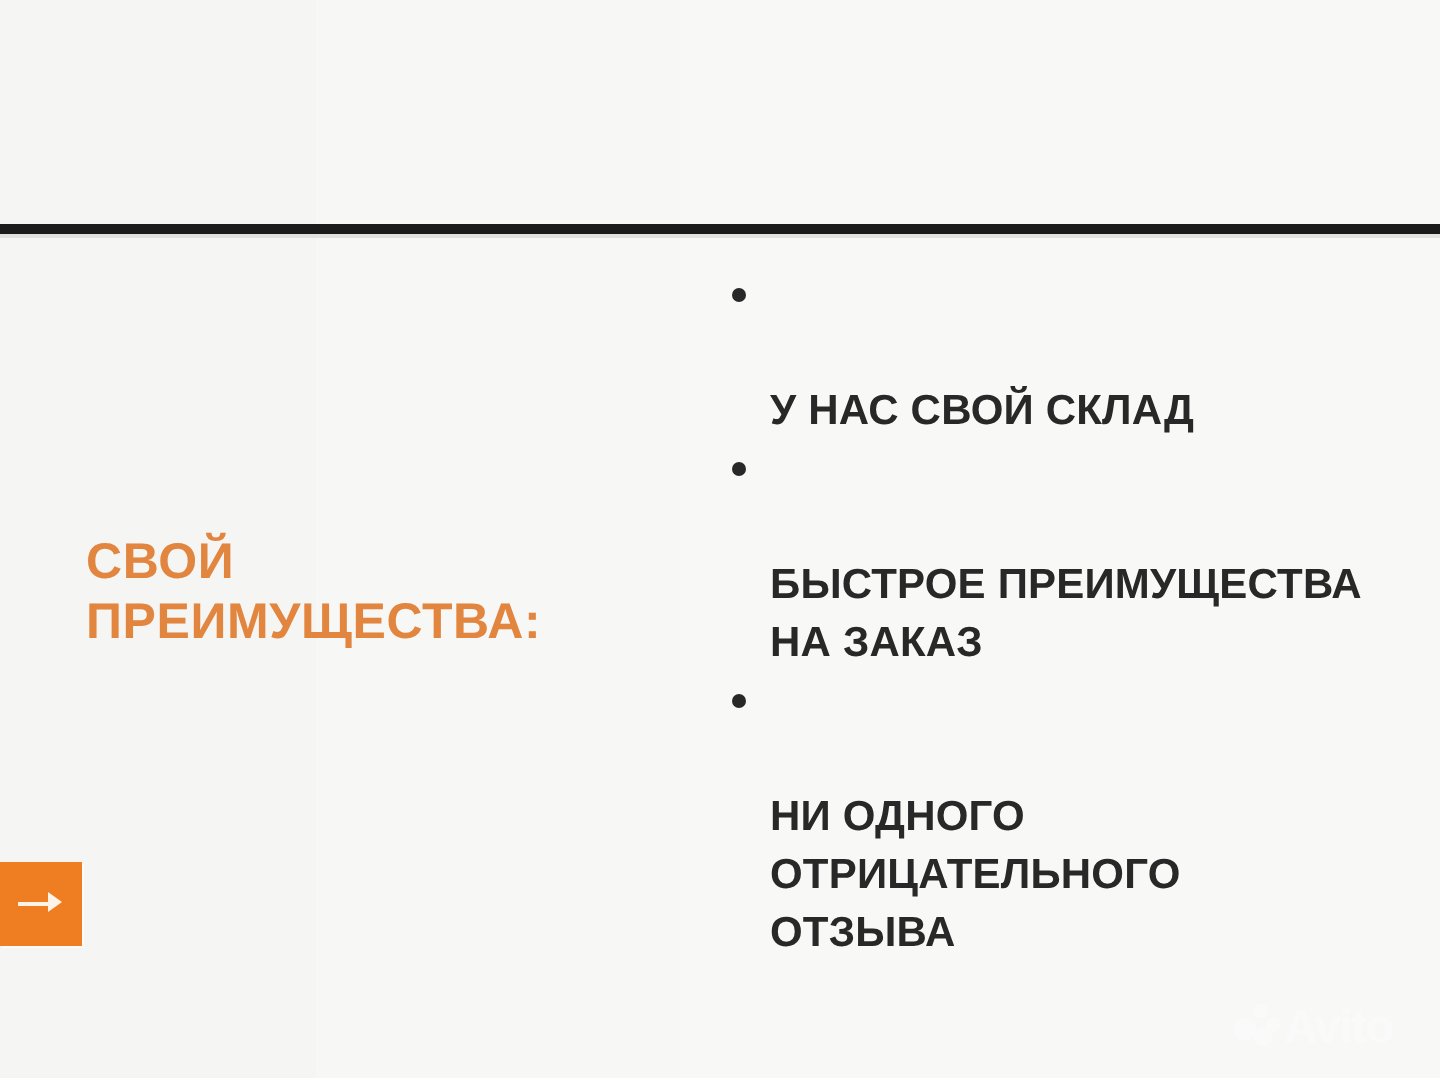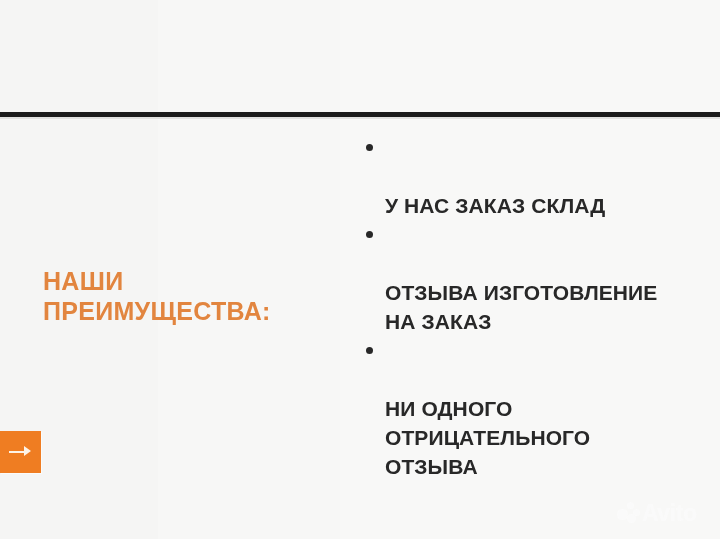--- a/index.html
+++ b/index.html
@@ -192,31 +192,31 @@
 
 <div id="slide">
 
   <div id="band-left"></div>
   <div id="band-mid"></div>
   <div id="band-right"></div>
 
   <div id="top-rule"></div>
   <div id="top-rule-shadow"></div>
 
-  <div id="headline">НАШИ
+  <div id="headline">СВОЙ
 ПРЕИМУЩЕСТВА:</div>
 
   <ul id="benefits">
     <li>
       <span class="bullet"></span>
-      <span>У НАС ЗАКАЗ СКЛАД</span>
+      <span>У НАС СВОЙ СКЛАД</span>
     </li>
     <li>
       <span class="bullet"></span>
-      <span>ОТЗЫВА ИЗГОТОВЛЕНИЕ
+      <span>БЫСТРОЕ ПРЕИМУЩЕСТВА
 НА ЗАКАЗ</span>
     </li>
     <li>
       <span class="bullet"></span>
       <span>НИ ОДНОГО
 ОТРИЦАТЕЛЬНОГО
 ОТЗЫВА</span>
     </li>
 
   </ul>

